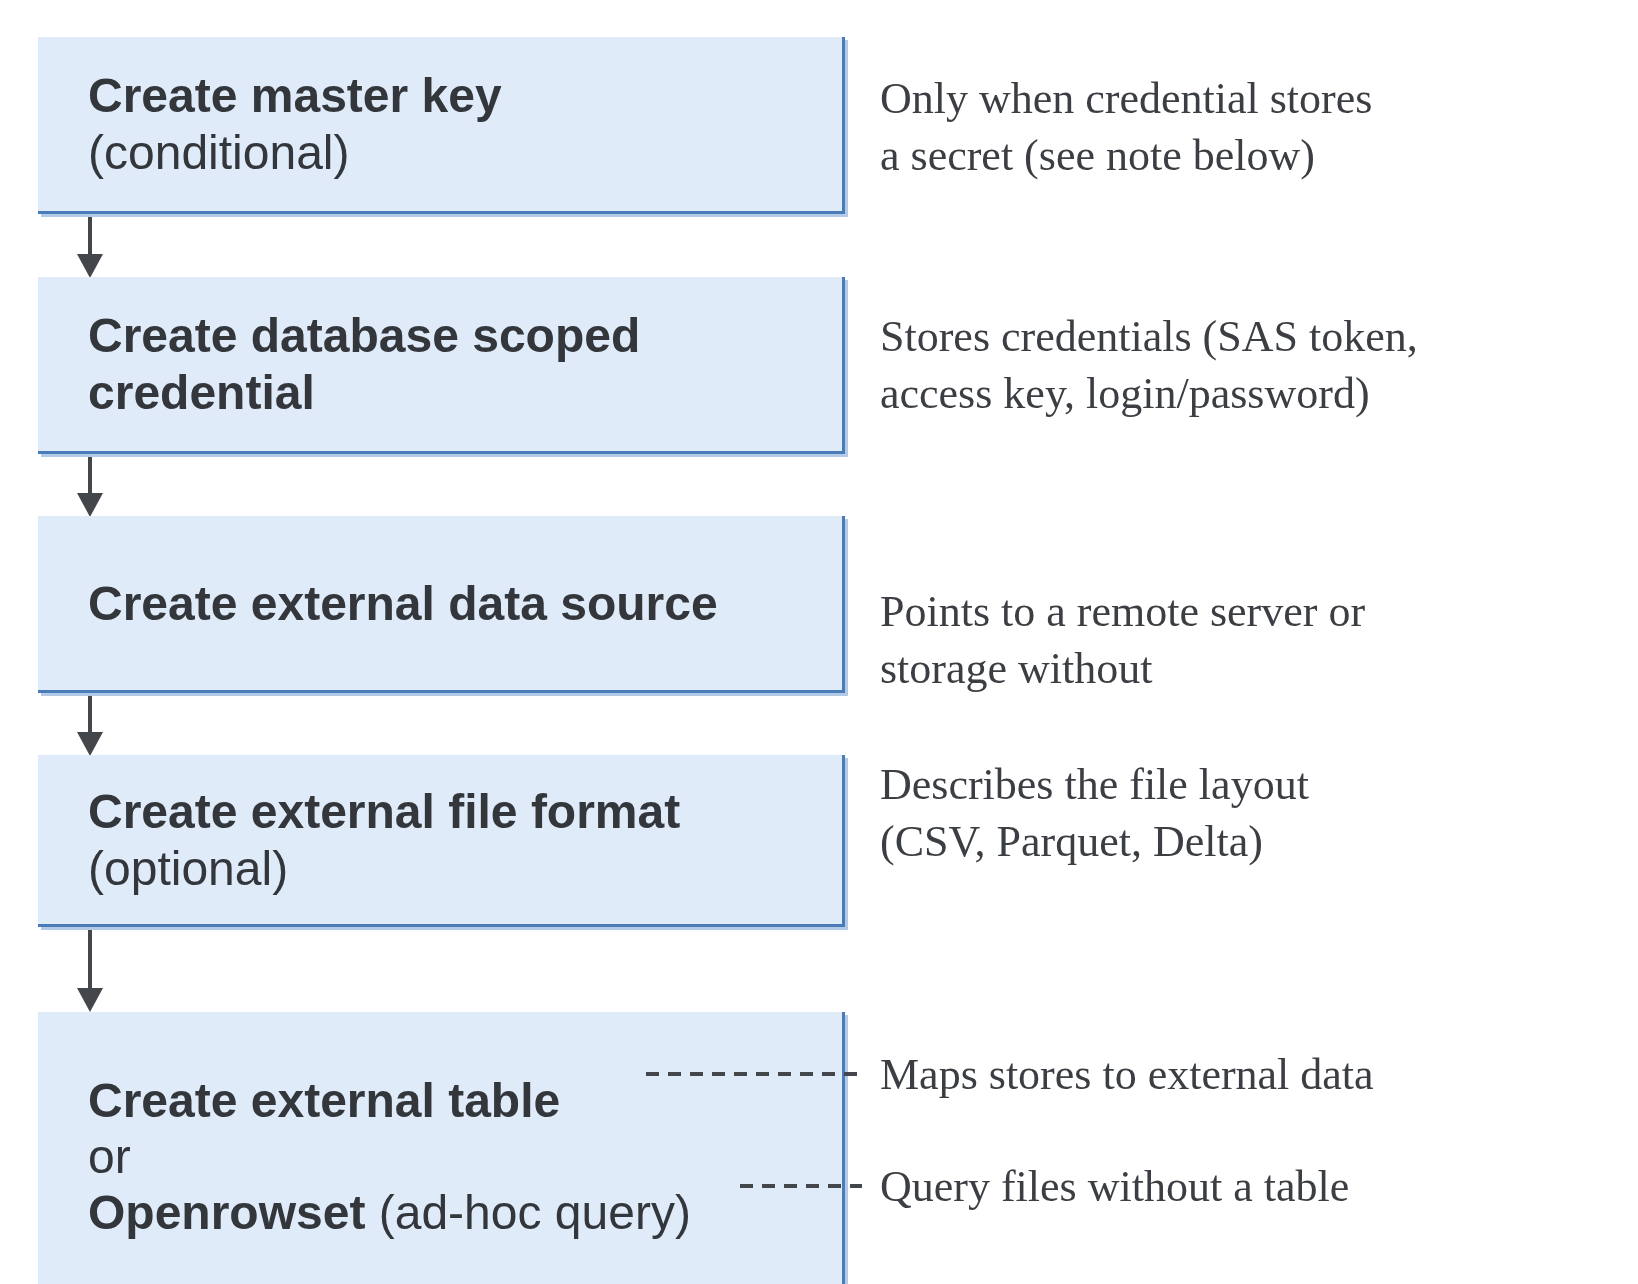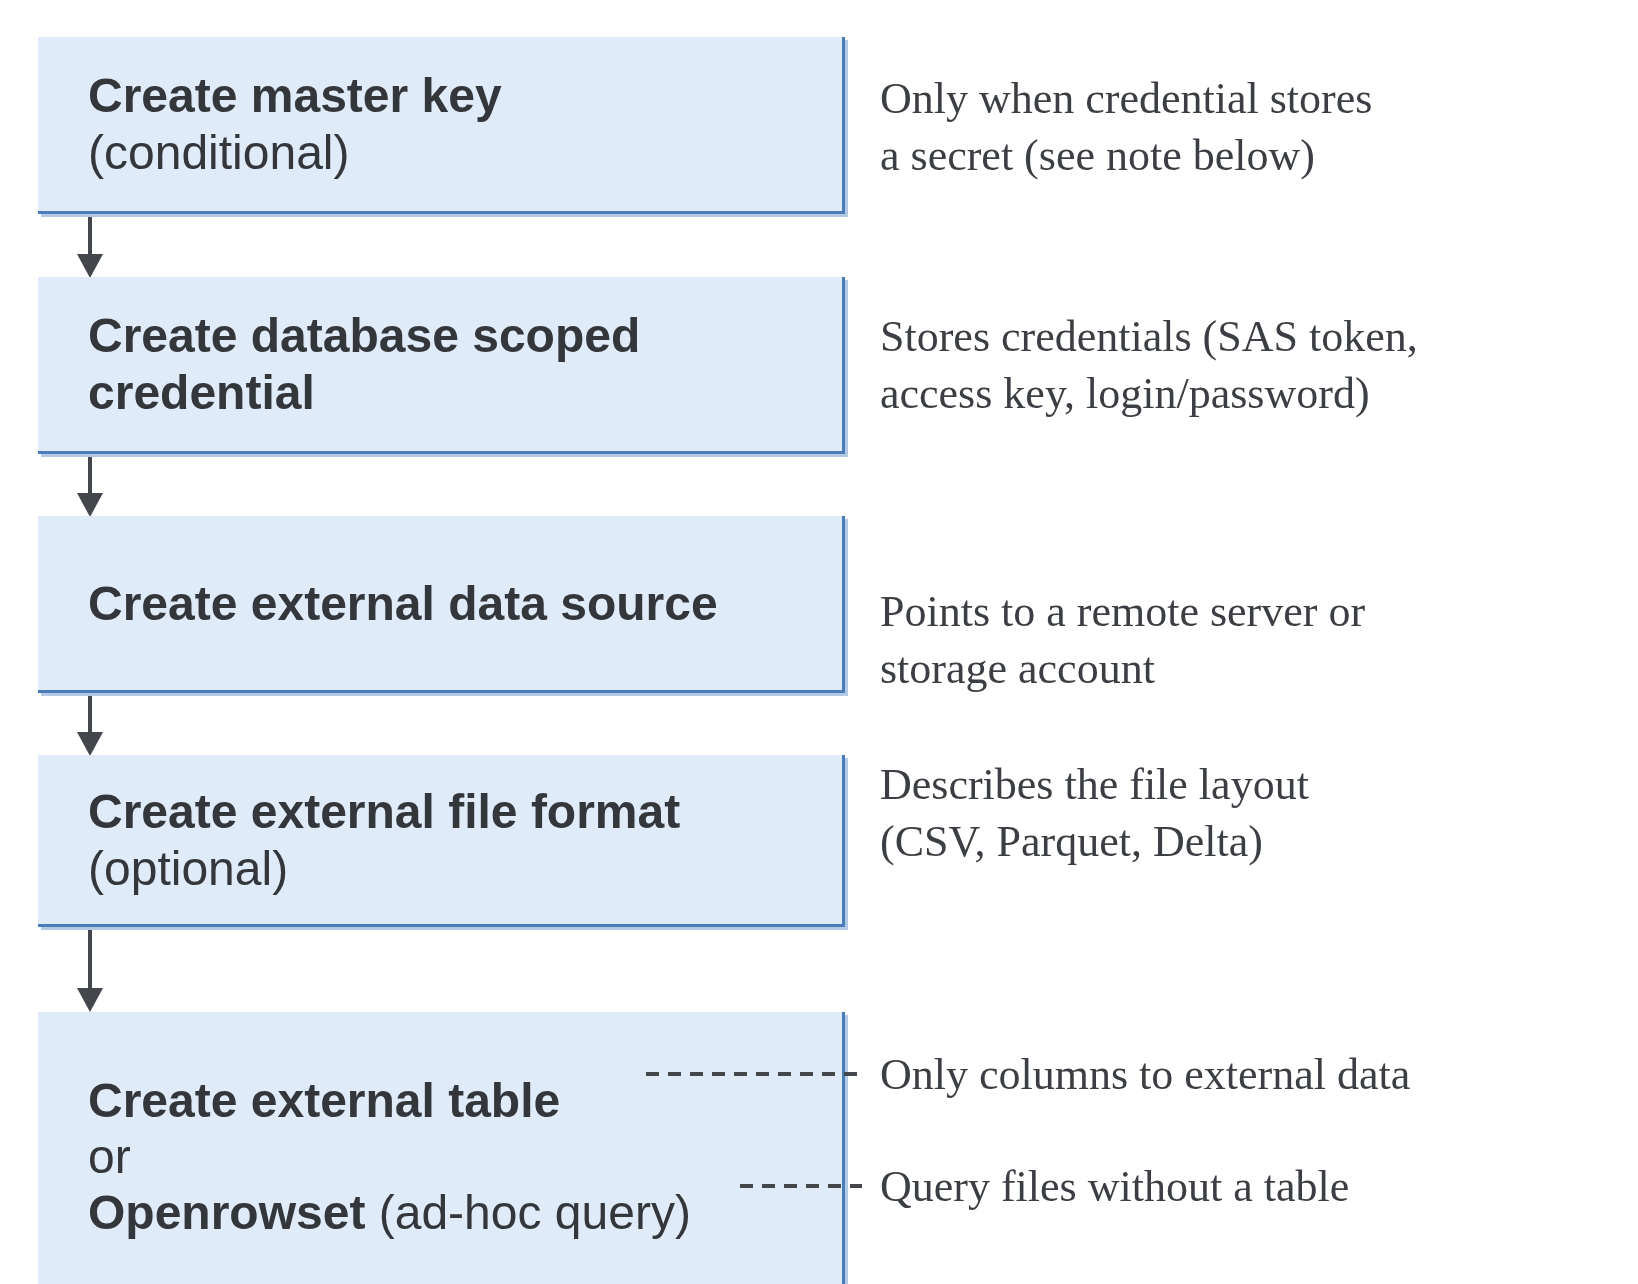--- a/index.html
+++ b/index.html
@@ -89,32 +89,32 @@
     <div>a secret (see note below)</div>
   </div>
 
   <div class="ann" style="top:308px;">
     <div>Stores credentials (SAS token,</div>
     <div>access key, login/password)</div>
   </div>
 
   <div class="ann" style="top:543px;margin-top:40px;">
     <div>Points to a remote server or</div>
-    <div>storage account</div>
+    <div>storage without</div>
   </div>
 
   <div class="ann" style="top:756px;">
     <div>Describes the file layout</div>
     <div>(CSV, Parquet, Delta)</div>
   </div>
 
   <div class="dash" style="left:646px; top:1072px; width:216px;"></div>
   <div class="dash" style="left:740px; top:1184px; width:122px;"></div>
 
   <div class="ann" style="top:1046px;">
-    <div>Only columns to external data</div>
+    <div>Maps stores to external data</div>
   </div>
 
   <div class="ann" style="top:1158px;">
     <div>Query files without a table</div>
   </div>
 
 </div>
 
 </body></html>

